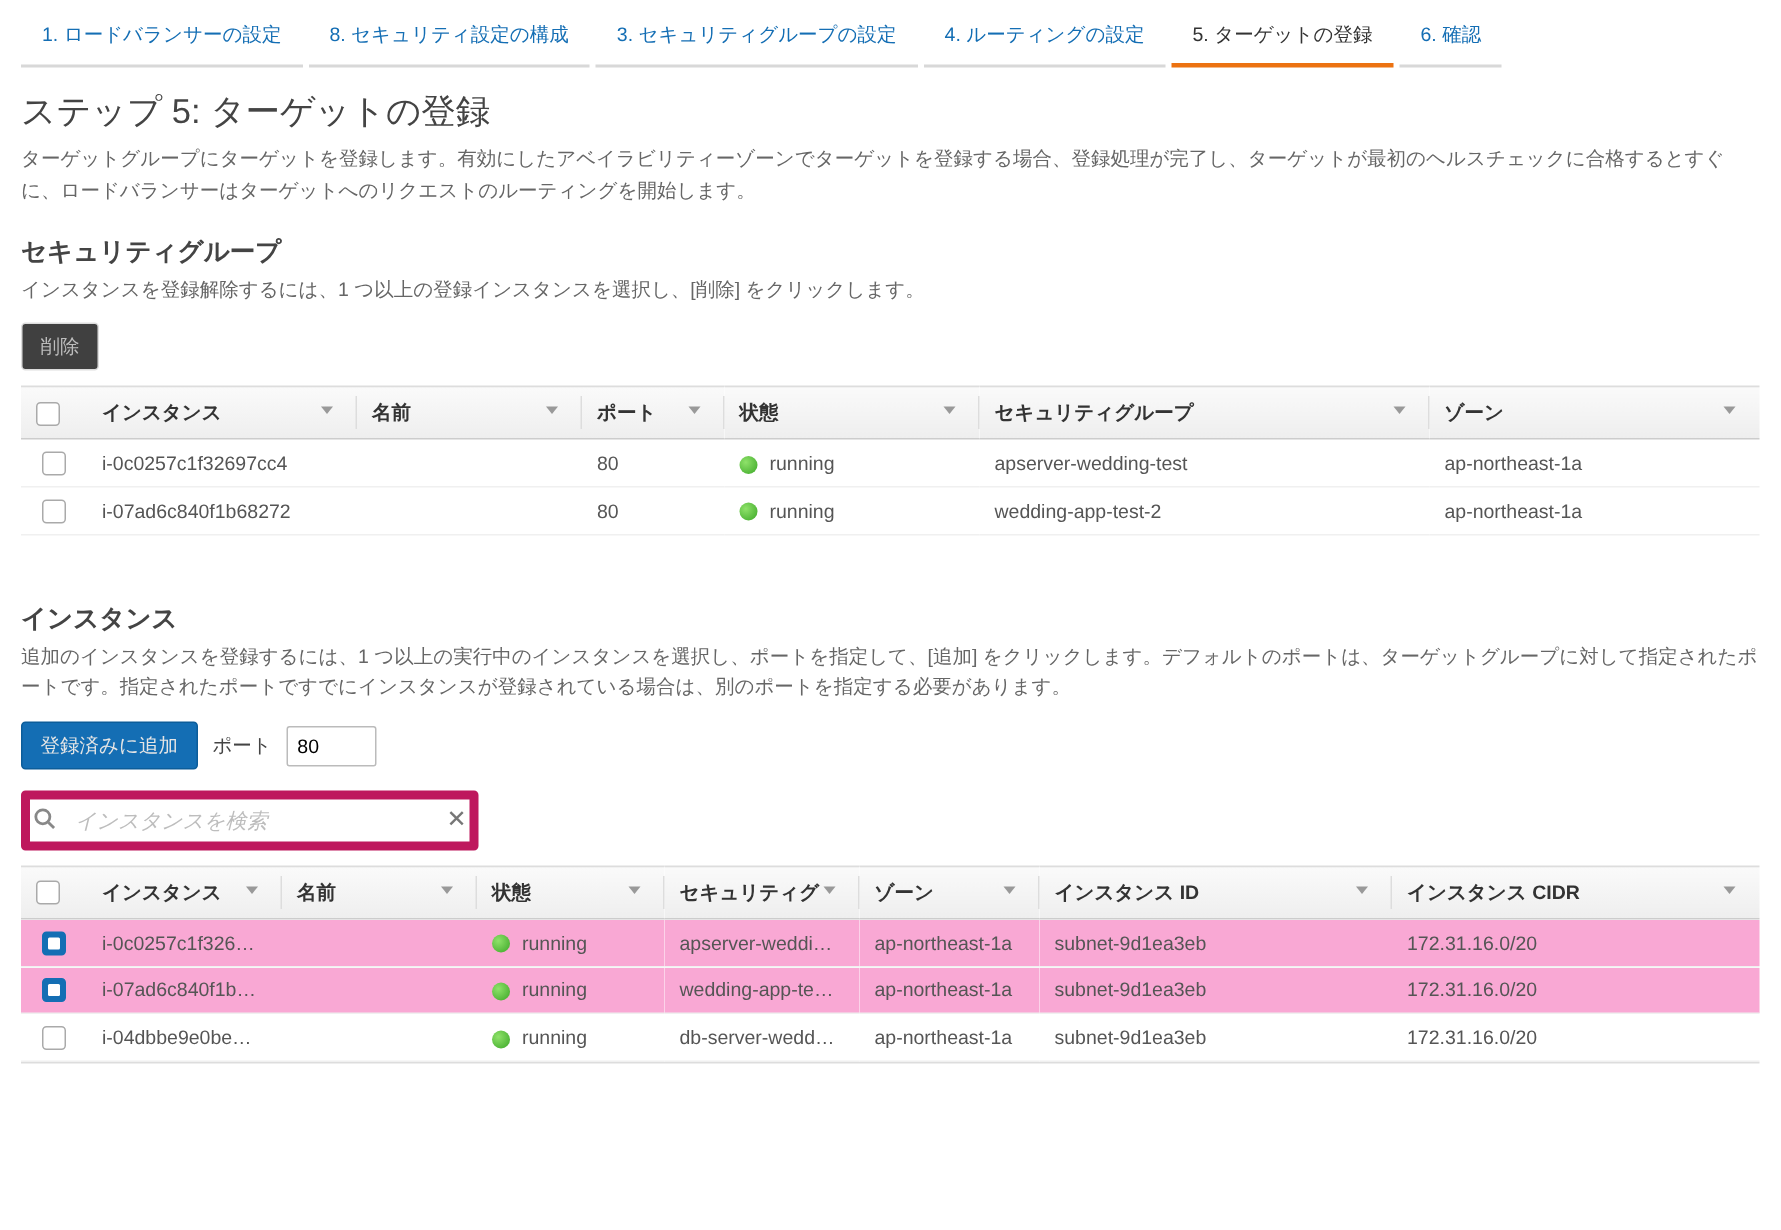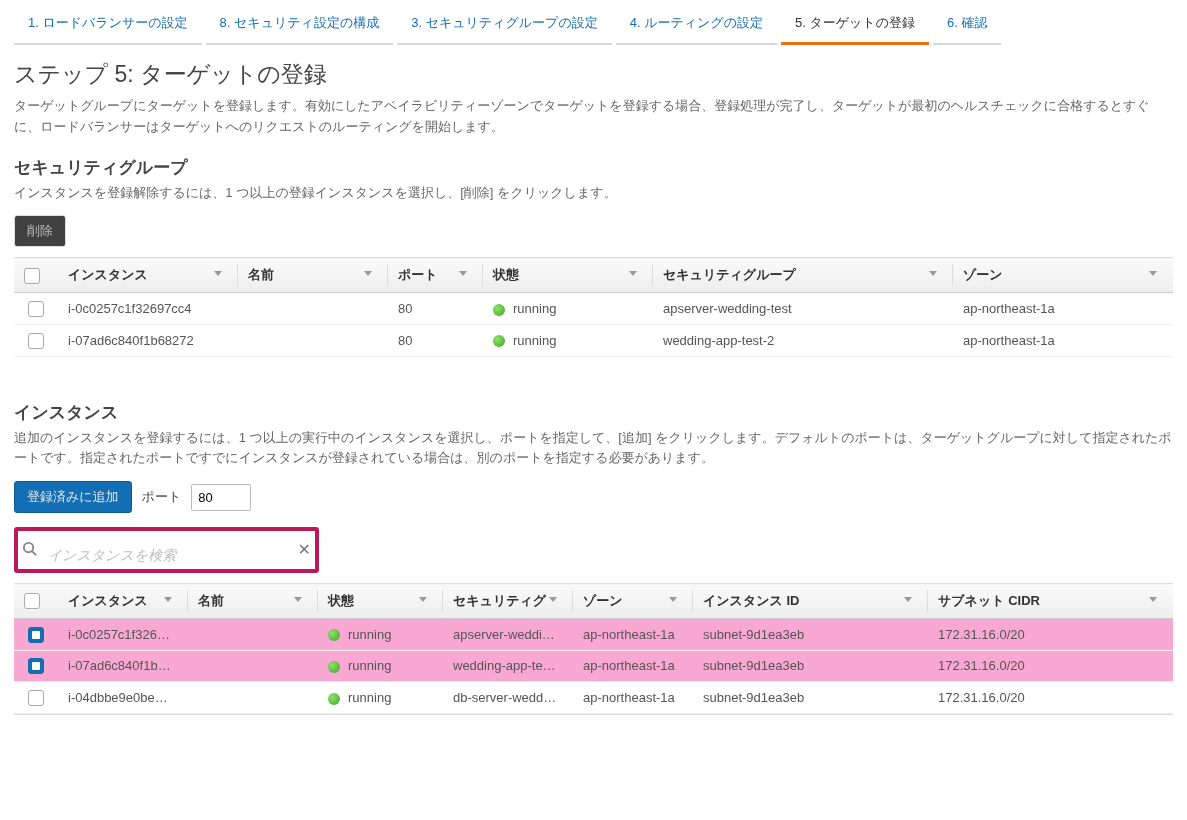--- a/index.html
+++ b/index.html
@@ -154,22 +154,22 @@
   }
 
   
   .searchbox {
     position: relative;
     width: 305px;
     margin-bottom: 10px;
   }
   .searchbox input {
     width: 100%;
-    padding: 16px 28px 6px 30px;
-    border: 4px solid #be185d;
+    padding: 6px 28px 6px 30px;
+    border: 6px solid #be185d;
     border-radius: 3px;
     font-size: 14px;
     color: #be185d;
   }
   .searchbox input::placeholder { color: #bdbdbd; font-style: italic; }
   .searchbox .mag {
     position: absolute; left: 8px; top: 50%; transform: translateY(-50%);
     color: #888;
   }
   .searchbox .clear {
@@ -291,21 +291,21 @@
     </colgroup>
     <thead>
       <tr>
         <th class="col-check"><span class="checkbox"></span></th>
         <th><span>インスタンス</span><span class="caret"></span><span class="colsep"></span></th>
         <th><span>名前</span><span class="caret"></span><span class="colsep"></span></th>
         <th><span>状態</span><span class="caret"></span><span class="colsep"></span></th>
         <th><span>セキュリティグ</span><span class="caret"></span><span class="colsep"></span></th>
         <th><span>ゾーン</span><span class="caret"></span><span class="colsep"></span></th>
         <th><span>インスタンス ID</span><span class="caret"></span><span class="colsep"></span></th>
-        <th><span>サブネット CIDR</span><span class="caret"></span></th>
+        <th><span>インスタンス CIDR</span><span class="caret"></span></th>
       </tr>
     </thead>
     <tbody id="instances-body">
           <tr class="selected">
             <td class="col-check"><span class="checkbox checked"></span></td>
             <td>i-0c0257c1f326…</td>
             <td></td>
             <td><span class="status-dot"></span>running</td>
             <td>apserver-weddi…</td>
             <td>ap-northeast-1a</td>

